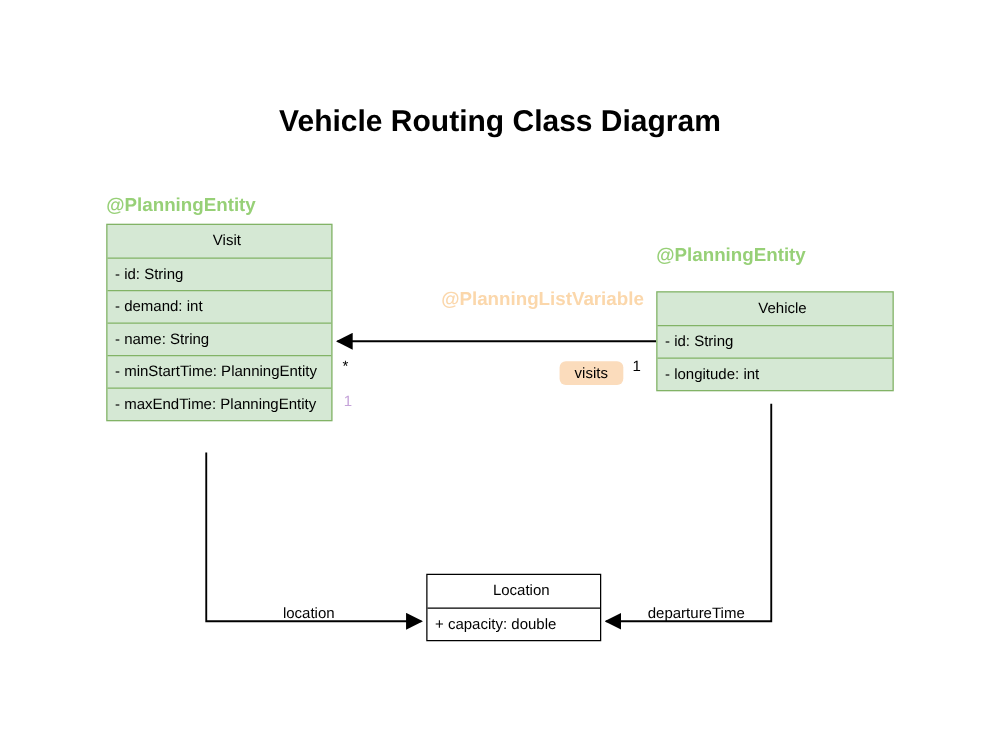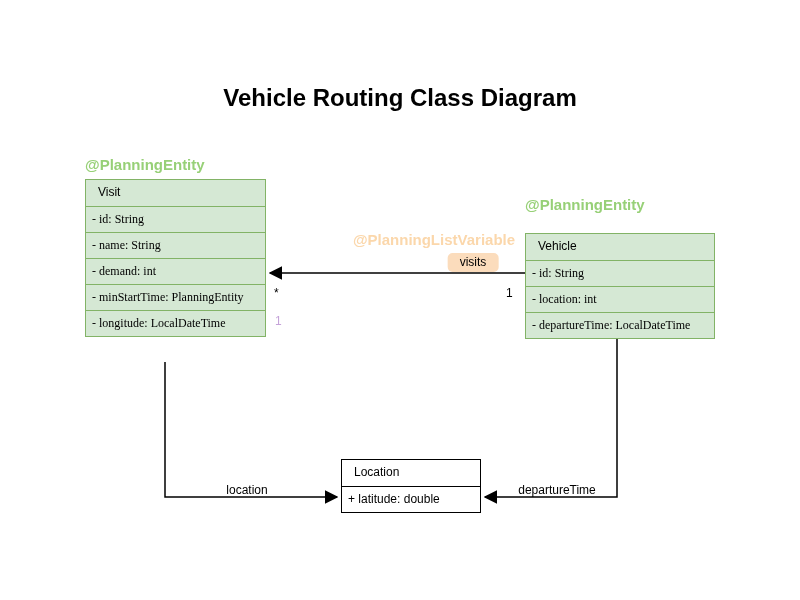--- a/index.html
+++ b/index.html
@@ -51,48 +51,50 @@
     background: var(--entity_fill);
     border: 1px solid var(--entity_border);
   }
   .uml-class.plain {
     background: var(--plain_fill);
     border: 1px solid var(--plain_border);
   }
   .uml-header {
     height: 26px;
     line-height: 25px;
+    text-align: center;
     padding-left: 12px;
   }
   .uml-row {
     height: 26px;
     line-height: 25px;
     padding-left: 6px;
     white-space: nowrap;
     overflow: hidden;
   }
-  .entity .uml-row { border-top: 1px solid var(--entity_border); font-family: Liberation Serif, serif; }
+  .entity .uml-row { border-top: 1px solid var(--entity_border); }
   .plain .uml-row-first { border-top: 1px solid var(--plain_border); }
   .edges-layer {
     position: absolute;
     left: 0; top: 0;
     pointer-events: none;
   }
   .edge-label {
     position: absolute;
     font-size: 12px;
     color: var(--text_color);
     white-space: nowrap;
   }
   .edge-label.boxed {
     background: var(--visits_label_bg);
     border-radius: 5px;
     padding: 1px 12px;
     height: 19px;
     line-height: 17px;
+    margin-top: 36px;
   }
   .mult {
     position: absolute;
     font-size: 12px;
     color: var(--text_color);
   }
   .mult.purple { color: var(--mult_purple); }
   .center-h { transform: translateX(-50%); }
 </style>
 </head>
@@ -110,37 +112,36 @@
     </defs>
     <line x1="525" y1="273" x2="270" y2="273" stroke="#000000" stroke-width="1.5" marker-end="url(#arrow)"></line>
     <polyline points="165,362 165,497 337,497" fill="none" stroke="#000000" stroke-width="1.5" marker-end="url(#arrow)"></polyline>
     <polyline points="617,323 617,497 485,497" fill="none" stroke="#000000" stroke-width="1.5" marker-end="url(#arrow)"></polyline>
   </svg>
 
   <div class="annotation green" style="left:85px; top:156px; width:181px;">@PlanningEntity</div>
   <div class="uml-class entity" style="left:85px; top:179px; width:181px;">
     <div class="uml-header">Visit</div>
     <div class="uml-row">- id: String</div>
+    <div class="uml-row">- demand: int</div>
     <div class="uml-row">- name: String</div>
-    <div class="uml-row">- demand: int</div>
     <div class="uml-row">- minStartTime: PlanningEntity</div>
-    <div class="uml-row">- longitude: LocalDateTime</div>
+    <div class="uml-row">- maxEndTime: PlanningEntity</div>
   </div>
 
   <div class="annotation green" style="left:525px; top:196px; width:190px;">@PlanningEntity</div>
   <div class="uml-class entity" style="left:525px; top:233px; width:190px;">
     <div class="uml-header">Vehicle</div>
     <div class="uml-row">- id: String</div>
-    <div class="uml-row">- location: int</div>
-    <div class="uml-row">- departureTime: LocalDateTime</div>
+    <div class="uml-row">- longitude: int</div>
   </div>
 
   <div class="uml-class plain" style="left:341px; top:459px; width:140px;">
     <div class="uml-header">Location</div>
-    <div class="uml-row uml-row-first">+ latitude: double</div>
+    <div class="uml-row uml-row-first">+ capacity: double</div>
   </div>
 
   <div class="annotation orange center-h" style="left:434px; top:231px;">@PlanningListVariable</div>
   <div class="edge-label boxed center-h" style="left:473px; top:253px;">visits</div>
 
   <div class="mult" style="left:274px; top:286px;">*</div>
   <div class="mult" style="left:506px; top:286px;">1</div>
   <div class="mult purple" style="left:275px; top:314px;">1</div>
 
   <div class="edge-label center-h" style="left:247px; top:483px;">location</div>

